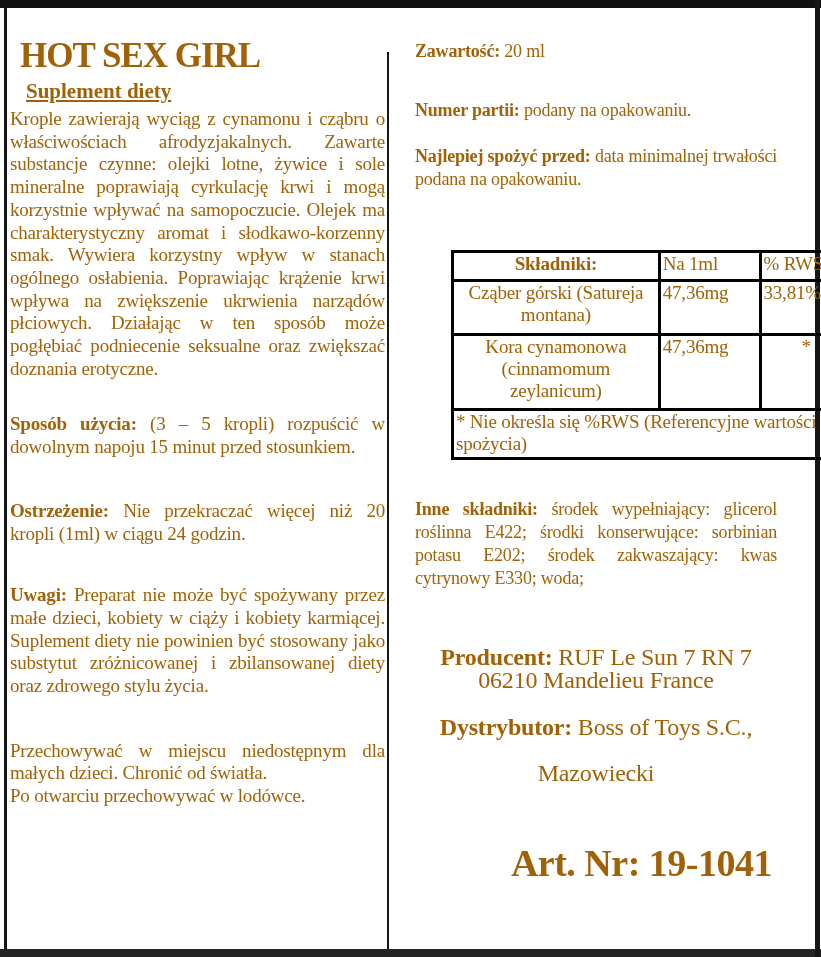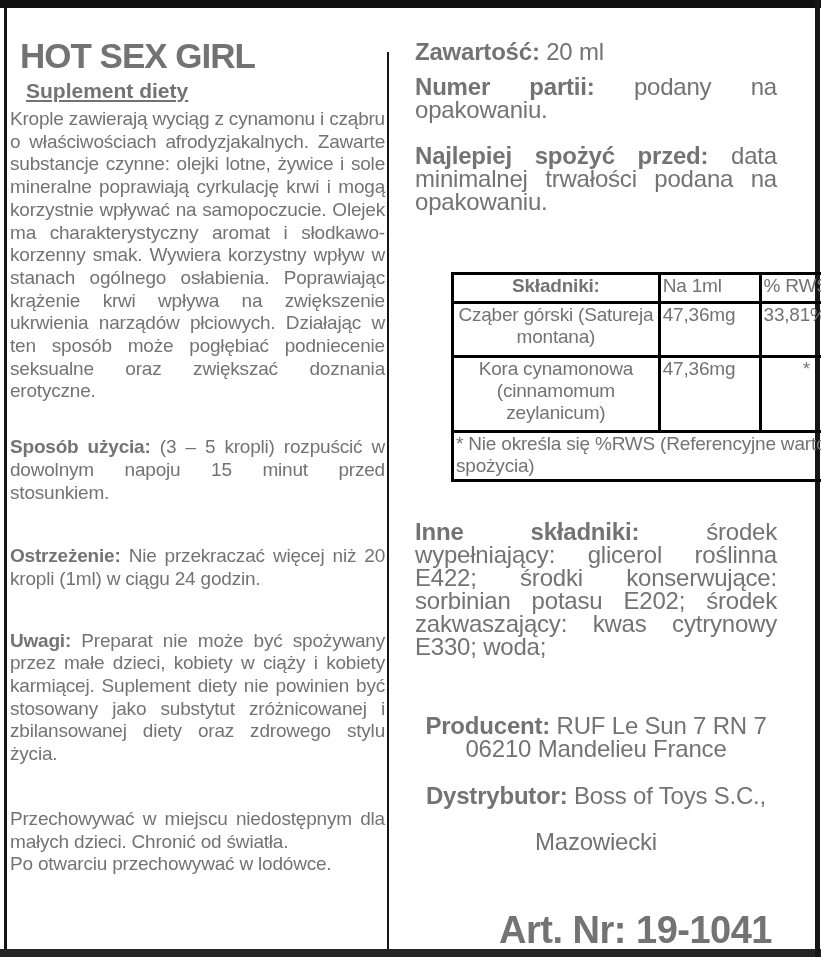--- a/index.html
+++ b/index.html
@@ -1,21 +1,21 @@
 <!DOCTYPE html>
 <html><head>
 <meta charset="utf-8">
 <style>
   html,body{margin:0;padding:0;background:#e8e8e8;}
   .page{
     position:relative;
     width:821px;height:957px;
     background:#ffffff;
-    font-family:Liberation Sans, sans-serif;
-    color:#737373;
+    font-family:Liberation Serif, serif;
+    color:#a16207;
     overflow:hidden;
   }
   
   .bar-top{position:absolute;left:0;top:0;width:821px;height:8px;background:#101010;}
   .bar-bottom{position:absolute;left:0;top:949px;width:821px;height:8px;background:#242424;}
   .bar-left{position:absolute;left:4px;top:8px;width:3px;height:941px;background:#161616;}
   .bar-right{position:absolute;left:815px;top:0;width:5px;height:957px;background:#161616;}
   .divider{position:absolute;left:387px;top:52px;width:2px;height:897px;background:#161616;}
 
   .col-left{position:absolute;left:10px;top:36px;width:375px;}
@@ -27,23 +27,23 @@
   .body-par{font-size:19px;line-height:22.7px;letter-spacing:-0.2px;text-align:justify;margin:0;}
   .b{font-weight:700;}
 
   .m-usage{margin-top:33px;}
   .m-warning{margin-top:41px;}
   .m-notes{margin-top:39px;}
   .m-storage{margin-top:42px;}
   .storage-head{font-size:19px;font-weight:700;line-height:22.7px;margin:0;}
   .storage-line{text-align:left;}
 
-  .r-par{font-size:24px;line-height:23px;letter-spacing:-0.2px;width:362px;text-align:justify;margin:0;}
+  .r-par{font-size:18px;line-height:23px;letter-spacing:-0.2px;width:362px;text-align:justify;margin:0;}
   .r-sec1{margin-top:4px;}
-  .r-sec2{margin-top:12px;}
+  .r-sec2{margin-top:36px;}
   .r-sec3{margin-top:23px;}
 
   table.ing{
     border-collapse:collapse;
     margin-top:59px;
     width:403px;
     table-layout:fixed;
   }
   table.ing,table.ing th,table.ing td{border:3px solid #000;margin-left:36px;}
   table.ing th,table.ing td{

